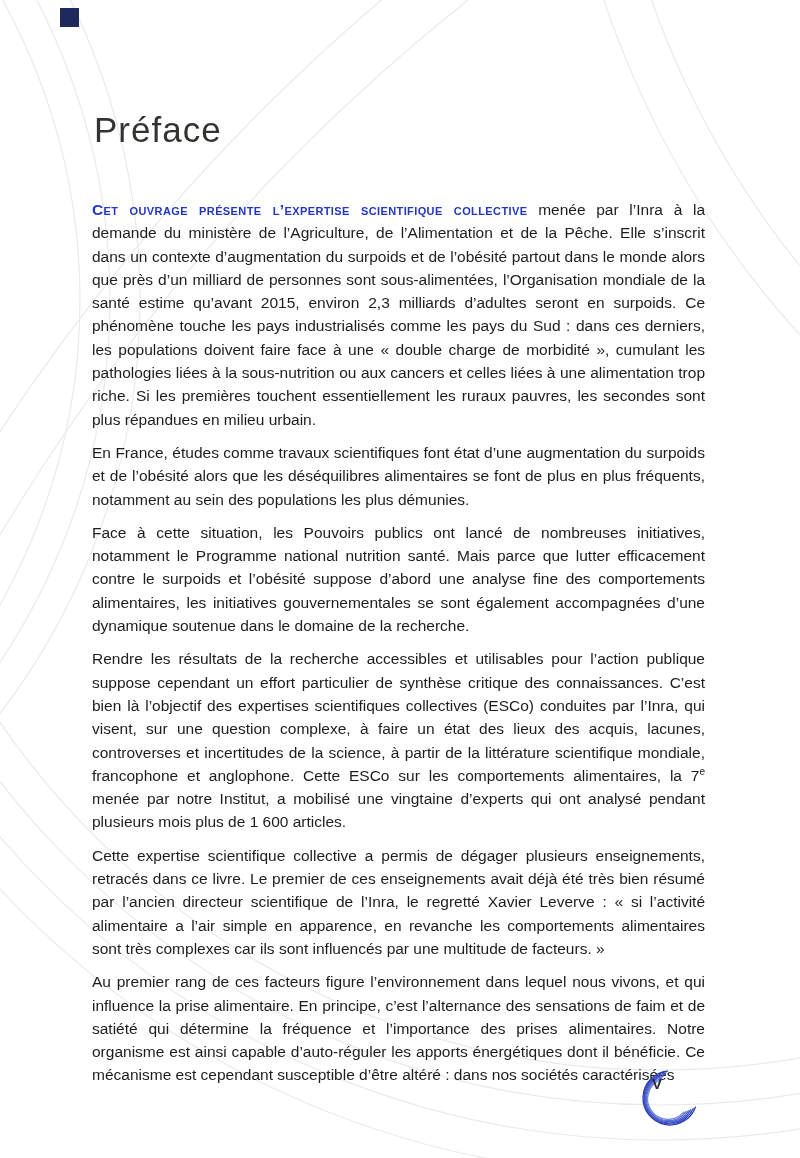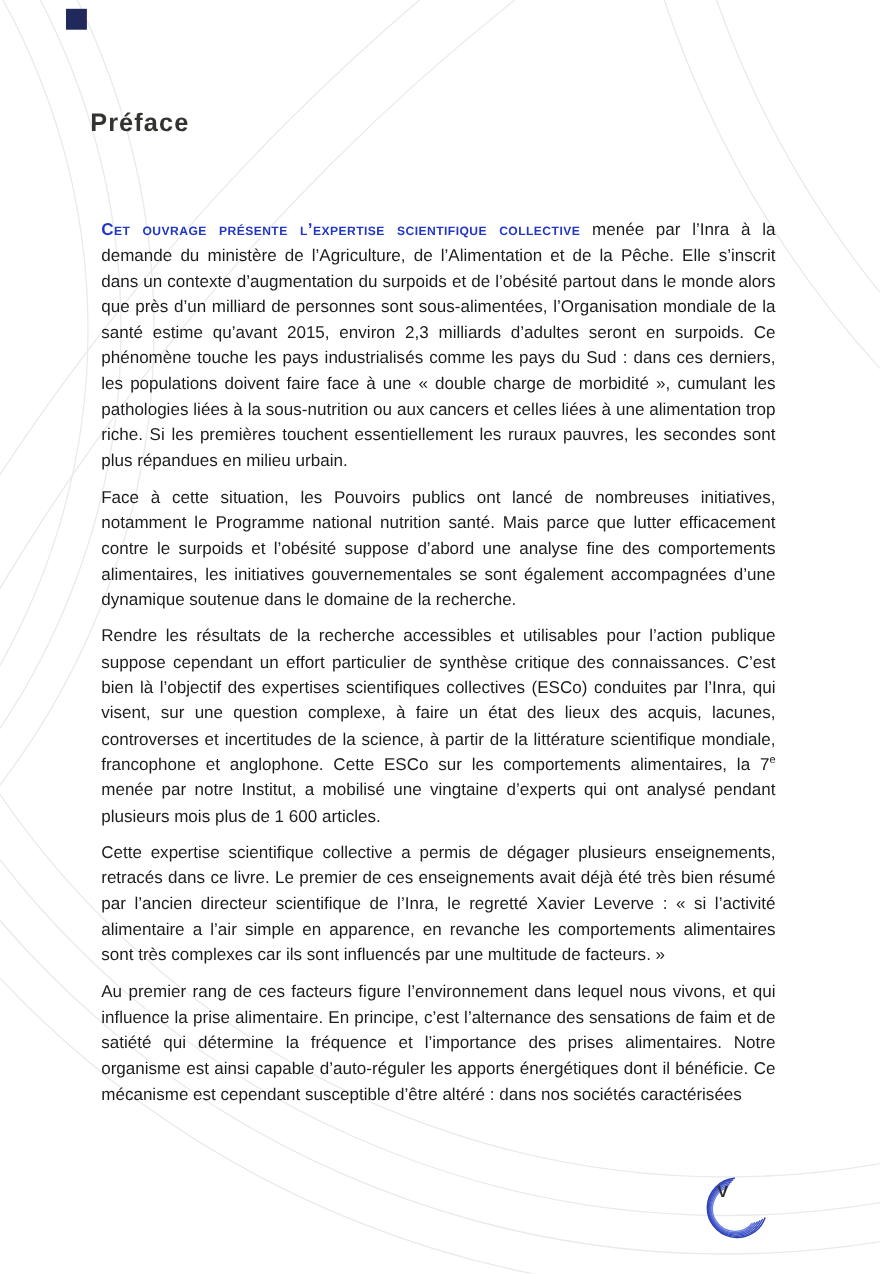--- a/index.html
+++ b/index.html
@@ -9,22 +9,22 @@
     background:#ffffff;
     overflow:hidden;
     font-family:"Liberation Sans", sans-serif;
   }
   .bg-arcs{position:absolute;left:0;top:0;width:800px;height:1158px;pointer-events:none;}
   .corner-square{
     position:absolute;left:60px;top:8px;width:19px;height:19px;
     background:var(--square,#20295c);
   }
   .title{
-    position:absolute;left:82px;top:98px;margin:0;
-    font-size:23px;font-weight:700;letter-spacing:1px;
+    position:absolute;left:82px;top:98px;margin:12px;
+    font-size:35px;font-weight:400;letter-spacing:1px;
     color:var(--title,#32352f);
   }
   .body-text{
     position:absolute;left:92px;top:198px;width:613px;
     font-size:15.5px;line-height:23.3px;
     color:var(--text,#1c1d1f);
     text-align:justify;
   }
   .body-text p{margin:0 0 10px 0;}
   .seg-lead{
@@ -66,20 +66,21 @@
       <circle cx="660" cy="270" r="905"></circle>
     </g>
   </svg>
 
   <div class="corner-square"></div>
 
   <h1 class="title">Préface</h1>
 
   <div class="body-text" id="paragraphs">
       <p><span class="seg-lead">Cet ouvrage présente l’expertise scientifique collective</span><span class="seg-normal"> menée par l’Inra à la demande du ministère de l’Agriculture, de l’Alimentation et de la Pêche. Elle s’inscrit dans un contexte d’augmentation du surpoids et de l’obésité partout dans le monde alors que près d’un milliard de personnes sont sous-alimentées, l’Organisation mondiale de la santé estime qu’avant 2015, environ 2,3 milliards d’adultes seront en surpoids. Ce phénomène touche les pays industrialisés comme les pays du Sud : dans ces derniers, les populations doivent faire face à une « double charge de morbidité », cumulant les pathologies liées à la sous-nutrition ou aux cancers et celles liées à une alimentation trop riche. Si les premières touchent essentiellement les ruraux pauvres, les secondes sont plus répandues en milieu urbain.</span></p>
+      <p><span class="seg-normal">En France, études comme travaux scientifiques font état d’une augmentation du surpoids et de l’obésité alors que les déséquilibres alimentaires se font de plus en plus fréquents, notamment au sein des populations les plus démunies.</span></p>
       <p><span class="seg-normal">Face à cette situation, les Pouvoirs publics ont lancé de nombreuses initiatives, notamment le Programme national nutrition santé. Mais parce que lutter efficacement contre le surpoids et l’obésité suppose d’abord une analyse fine des comportements alimentaires, les initiatives gouvernementales se sont également accompagnées d’une dynamique soutenue dans le domaine de la recherche.</span></p>
       <p><span class="seg-normal">Rendre les résultats de la recherche accessibles et utilisables pour l’action publique suppose cependant un effort particulier de synthèse critique des connaissances. C’est bien là l’objectif des expertises scientifiques collectives (ESCo) conduites par l’Inra, qui visent, sur une question complexe, à faire un état des lieux des acquis, lacunes, controverses et incertitudes de la science, à partir de la littérature scientifique mondiale, francophone et anglophone. Cette ESCo sur les comportements alimentaires, la 7</span><sup class="seg-sup">e</sup><span class="seg-normal"> menée par notre Institut, a mobilisé une vingtaine d’experts qui ont analysé pendant plusieurs mois plus de 1 600 articles.</span></p>
       <p><span class="seg-normal">Cette expertise scientifique collective a permis de dégager plusieurs enseignements, retracés dans ce livre. Le premier de ces enseignements avait déjà été très bien résumé par l’ancien directeur scientifique de l’Inra, le regretté Xavier Leverve : « si l’activité alimentaire a l’air simple en apparence, en revanche les comportements alimentaires sont très complexes car ils sont influencés par une multitude de facteurs. »</span></p>
       <p><span class="seg-normal">Au premier rang de ces facteurs figure l’environnement dans lequel nous vivons, et qui influence la prise alimentaire. En principe, c’est l’alternance des sensations de faim et de satiété qui détermine la fréquence et l’importance des prises alimentaires. Notre organisme est ainsi capable d’auto-réguler les apports énergétiques dont il bénéficie. Ce mécanisme est cependant susceptible d’être altéré : dans nos sociétés caractérisées</span></p>
     </div>
 
   <div class="pagemark">
     <svg width="72" height="70" viewBox="0 0 72 70" fill="none" xmlns="http://www.w3.org/2000/svg">
       <g fill="none" stroke-width="1.3" stroke-linecap="round" id="swoosh-paths">
         <path d="M33.6 5.1 A27 27 0 1 0 61.4 41.2" stroke="#2c3cae"></path>

